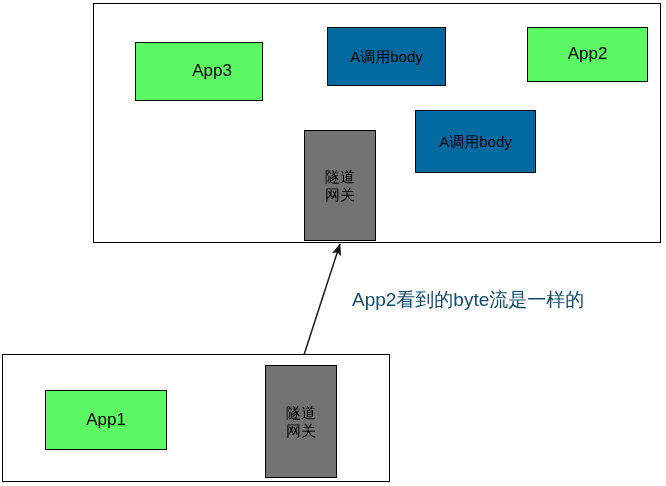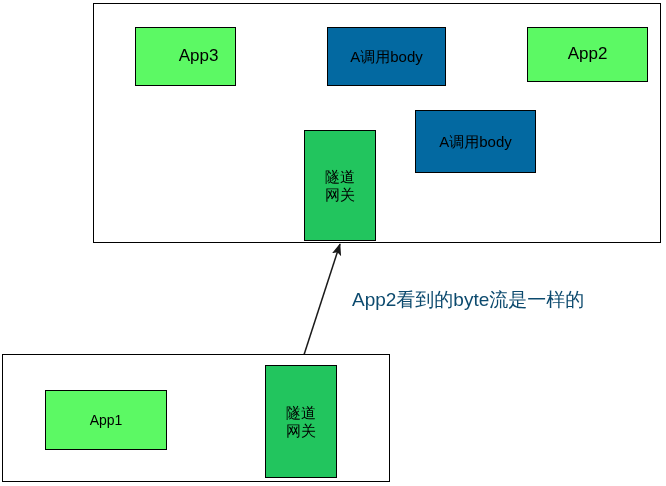--- a/index.html
+++ b/index.html
@@ -33,21 +33,21 @@
     display: flex;
     align-items: center;
     justify-content: center;
     text-align: center;
     color: #000000;
     line-height: 1.18;
     white-space: pre-line;
   }
   .node-green { background: #5cf964; }
   .node-yellow { background: #0369a1; }
-  .node-cyan  { background: #22c55e; }
+  .node-cyan  { background: #737373; }
 
   .free-label {
     position: absolute;
     color: #0c4a6e;
     white-space: nowrap;
   }
   svg.edges {
     position: absolute;
     left: 0; top: 0;
     width: 666px;
@@ -74,25 +74,25 @@
         <line x1="447" y1="57" x2="524" y2="57" stroke="#666666" stroke-width="2.2" marker-end="url(#arrow-gray)"></line>
         <line x1="378" y1="193" x2="588" y2="90" stroke="#1a1a1a" stroke-width="1.5" marker-end="url(#arrow-black)"></line>
         <line x1="301" y1="364" x2="340" y2="244" stroke="#1a1a1a" stroke-width="1.5" marker-end="url(#arrow-black)"></line>
         <line x1="167" y1="420" x2="262" y2="420" stroke="#666666" stroke-width="2.2" marker-end="url(#arrow-gray)"></line>
       </g>
   </svg>
 
   <div class="panel" style="left: 93px; top: 3px; width: 568px; height: 240px;"></div>
   <div class="panel" style="left: 2px; top: 354px; width: 388px; height: 128px;"></div>
 
-  <div class="node node-green" style="left: 135px; top: 27px; width: 101px; height: 59px; font-size: 17px; padding-left: 26px;">App3</div>
+  <div class="node node-green" style="left: 135px; top: 42px; width: 128px; height: 59px; font-size: 17px; padding-left: 26px;">App3</div>
   <div class="node node-yellow" style="left: 327px; top: 27px; width: 119px; height: 59px; font-size: 15px;">A调用body</div>
   <div class="node node-green" style="left: 527px; top: 27px; width: 121px; height: 55px; font-size: 17px;">App2</div>
   <div class="node node-cyan" style="left: 304px; top: 130px; width: 72px; height: 111px; font-size: 15px;">隧道
 网关</div>
   <div class="node node-yellow" style="left: 415px; top: 110px; width: 121px; height: 63px; font-size: 15px;">A调用body</div>
-  <div class="node node-green" style="left: 45px; top: 390px; width: 122px; height: 60px; font-size: 14px;">App1</div>
+  <div class="node node-green" style="left: 45px; top: 390px; width: 122px; height: 60px; font-size: 17px;">App1</div>
   <div class="node node-cyan" style="left: 265px; top: 365px; width: 72px; height: 113px; font-size: 15px;">隧道
 网关</div>
 
   <div class="free-label" style="left: 352px; top: 287px; font-size: 19px;">App2看到的byte流是一样的</div>
 
 </div>
 
 </body></html>

